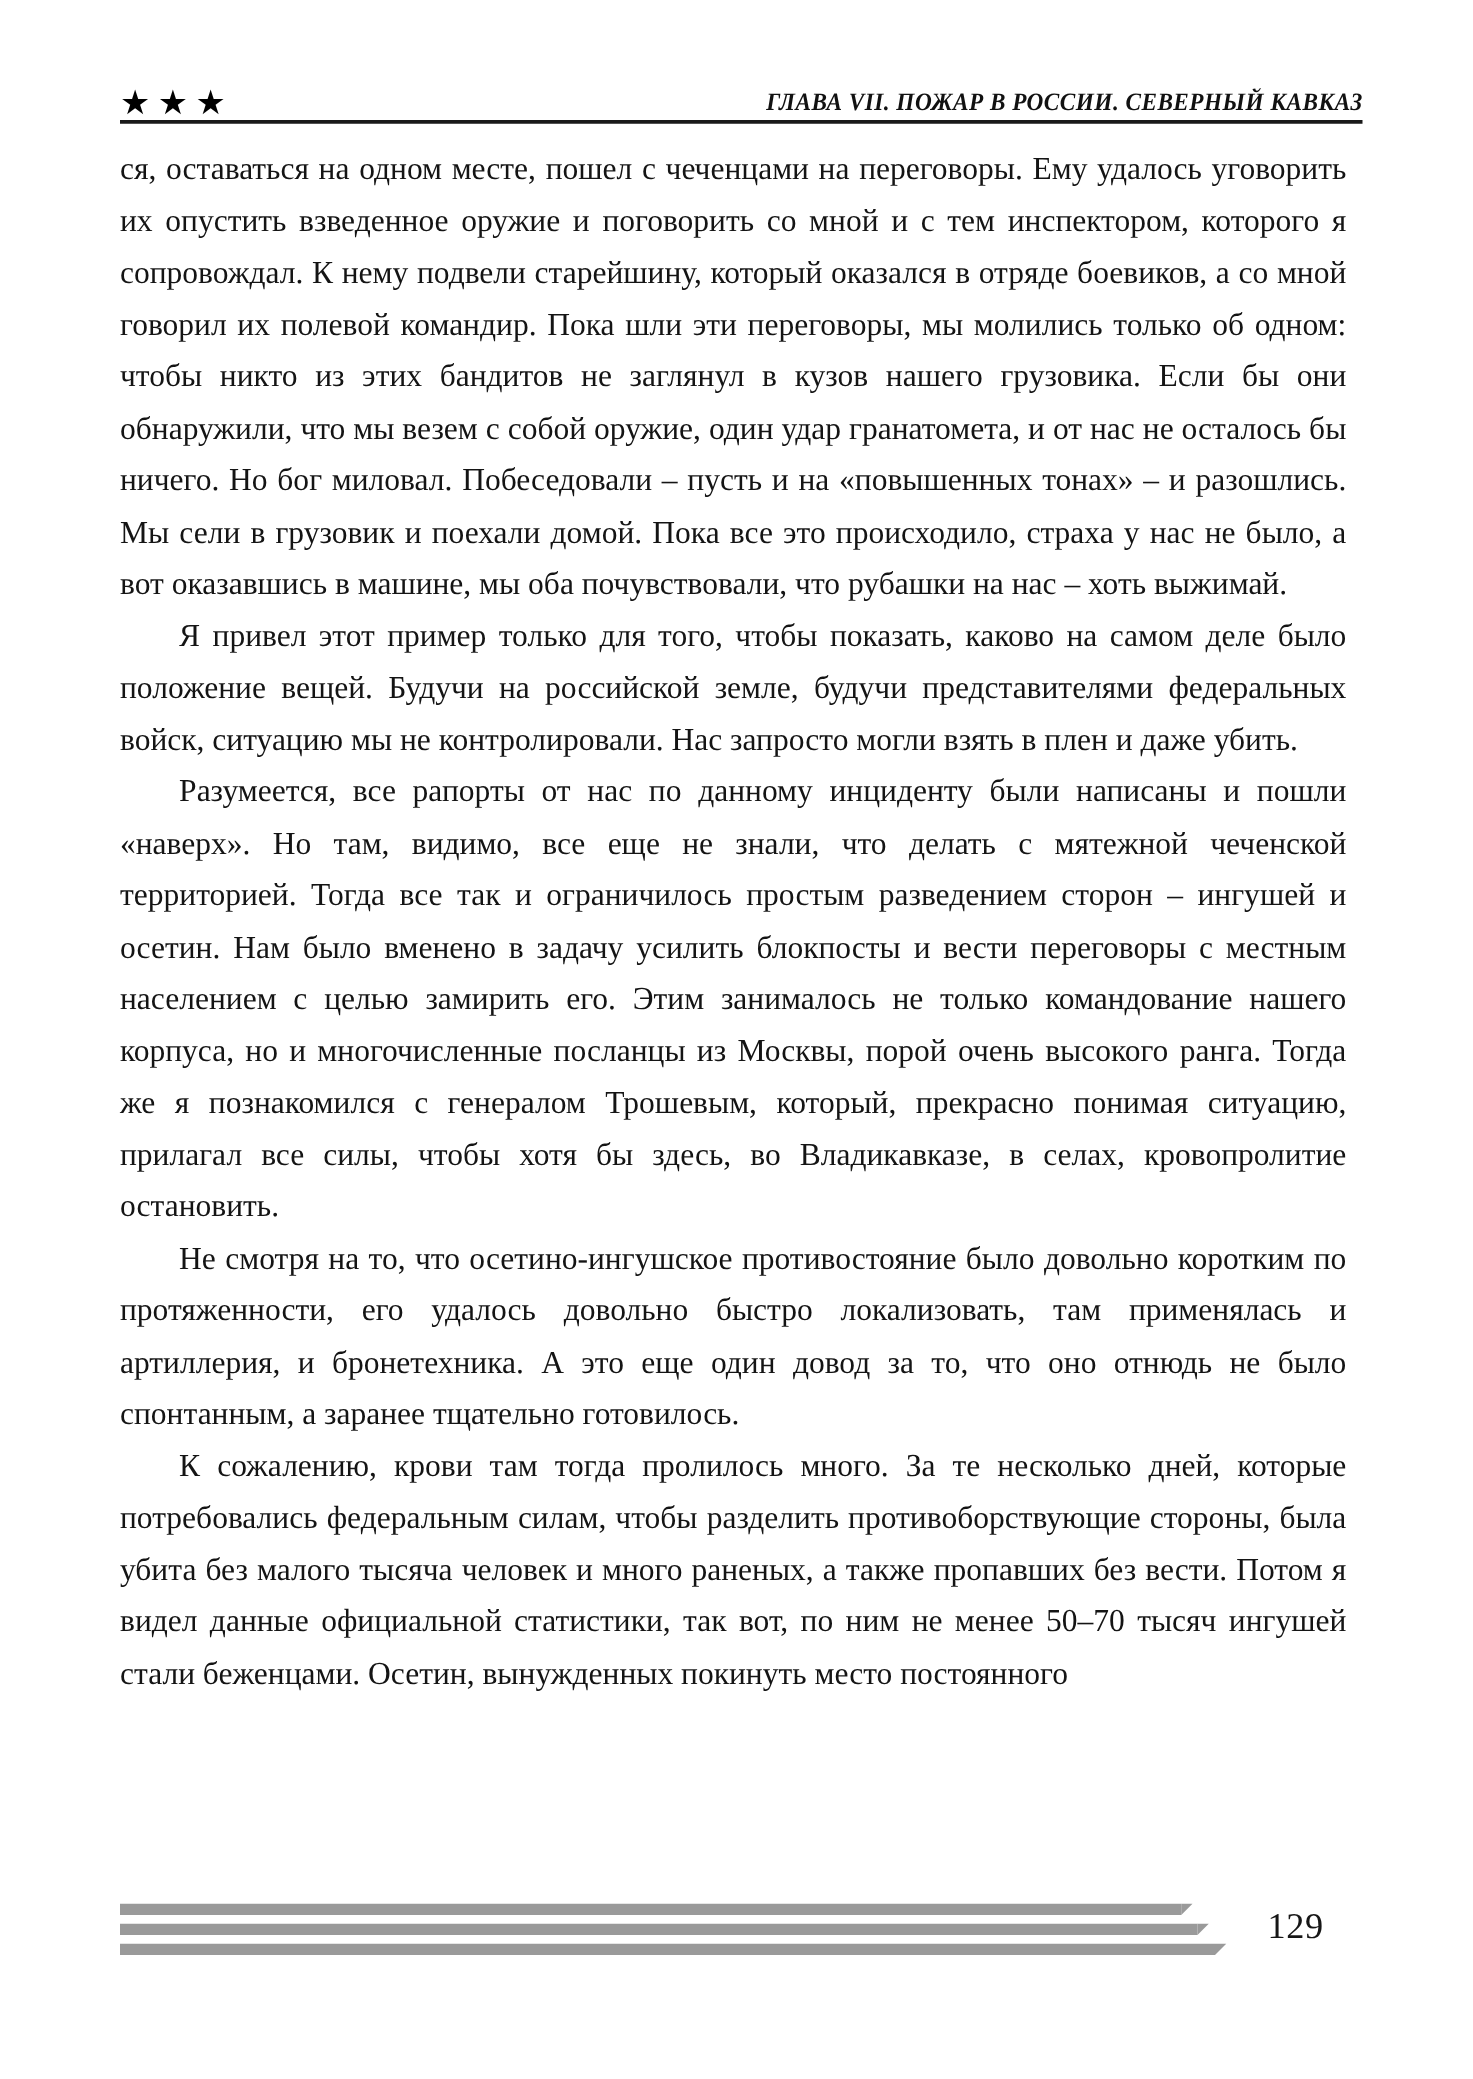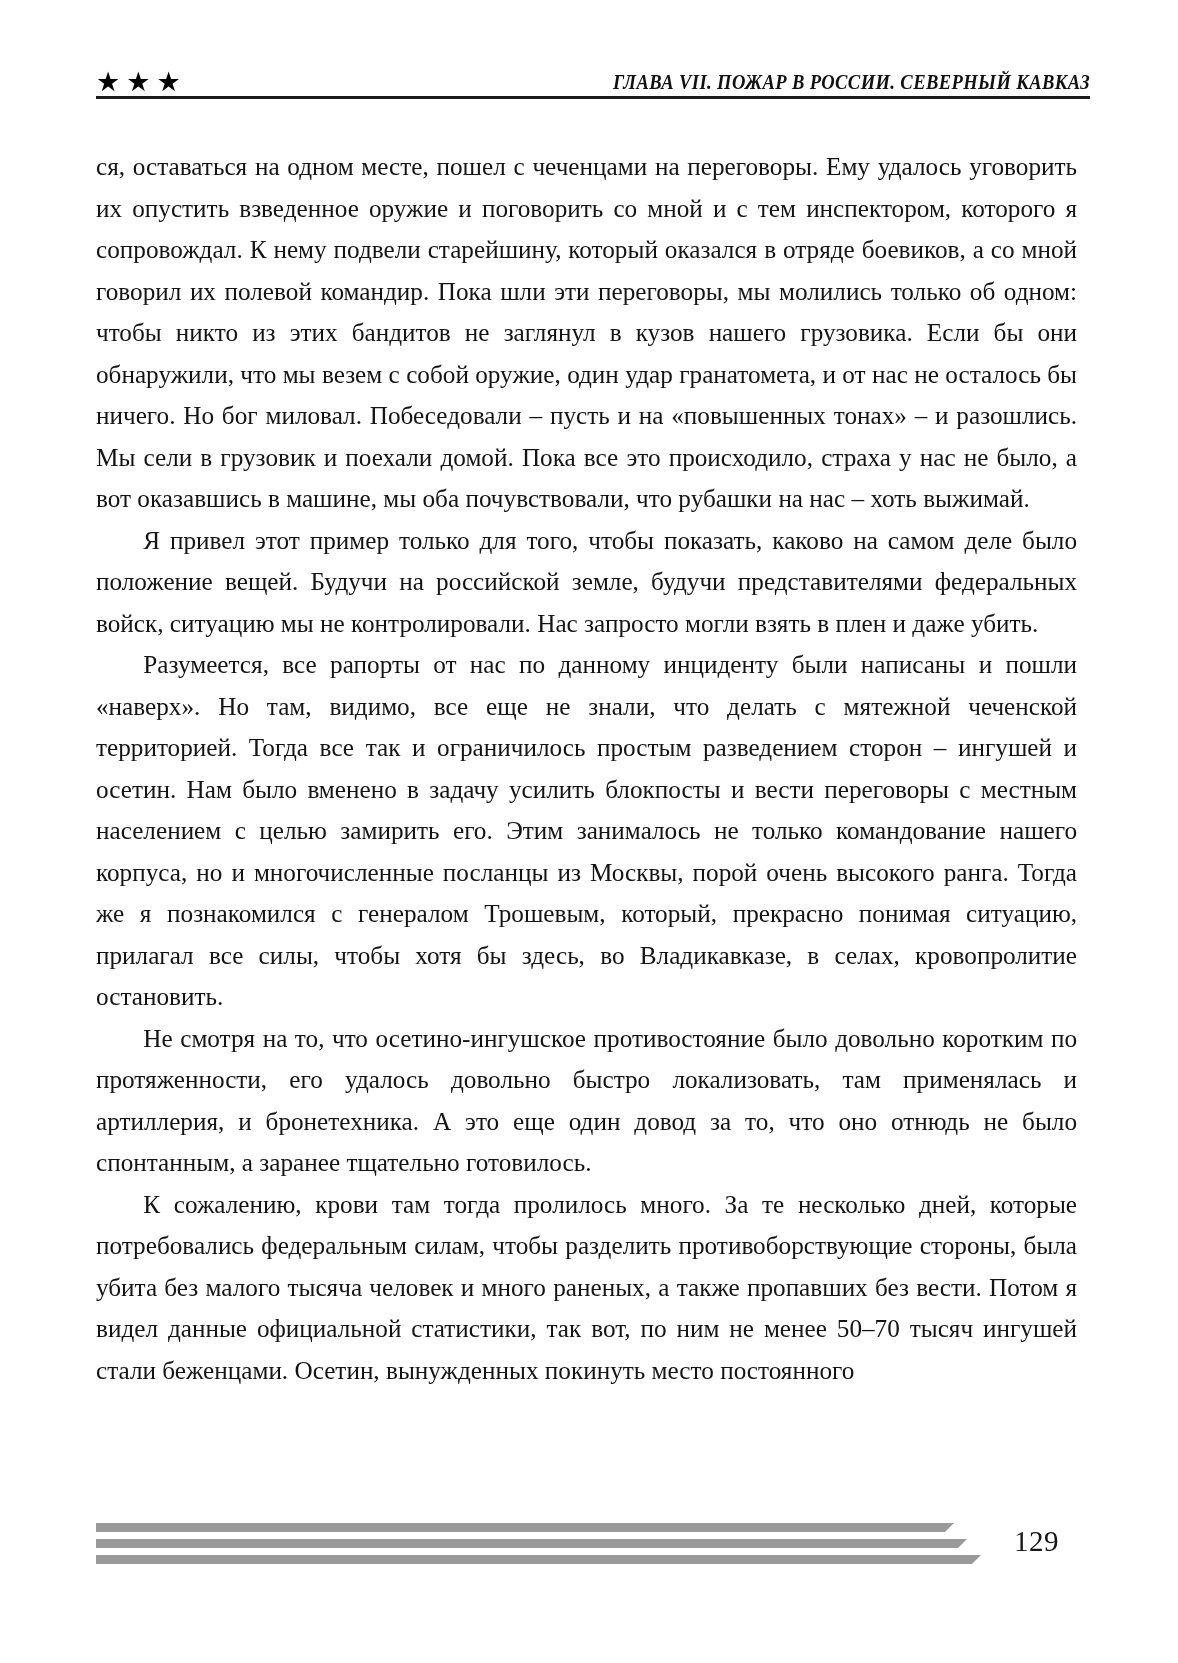--- a/index.html
+++ b/index.html
@@ -70,21 +70,21 @@
     top: 96px;
     width: 994px;
     height: 3px;
     background: #1a1a1a;
   }
 
   
   .textblock {
     position: absolute;
     left: 96px;
-    top: 146px;
+    top: 114px;
     width: 996px;
   }
 
   .textblock p {
     margin: 0;
     font-size: 25.6px;
     line-height: 41.5px;
     text-align: justify;
     text-justify: inter-word;
     hyphens: manual;

